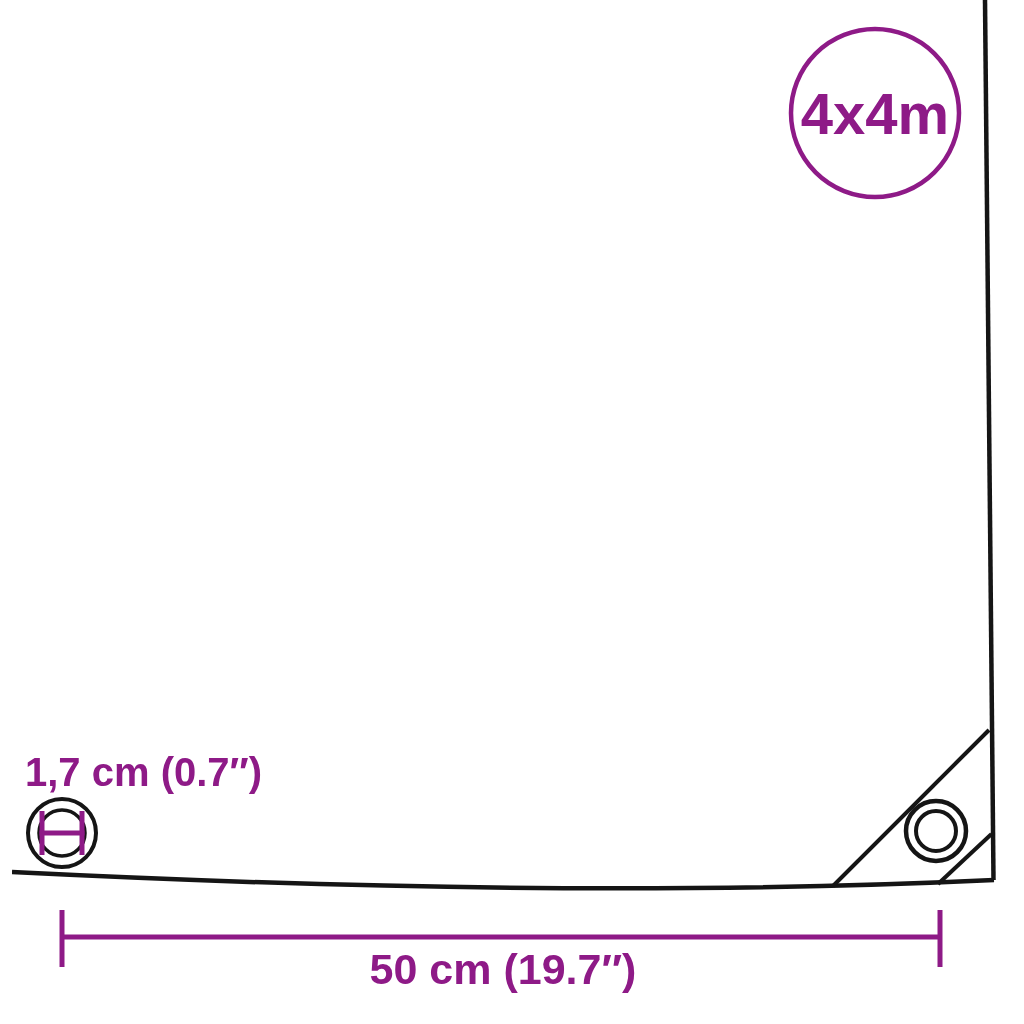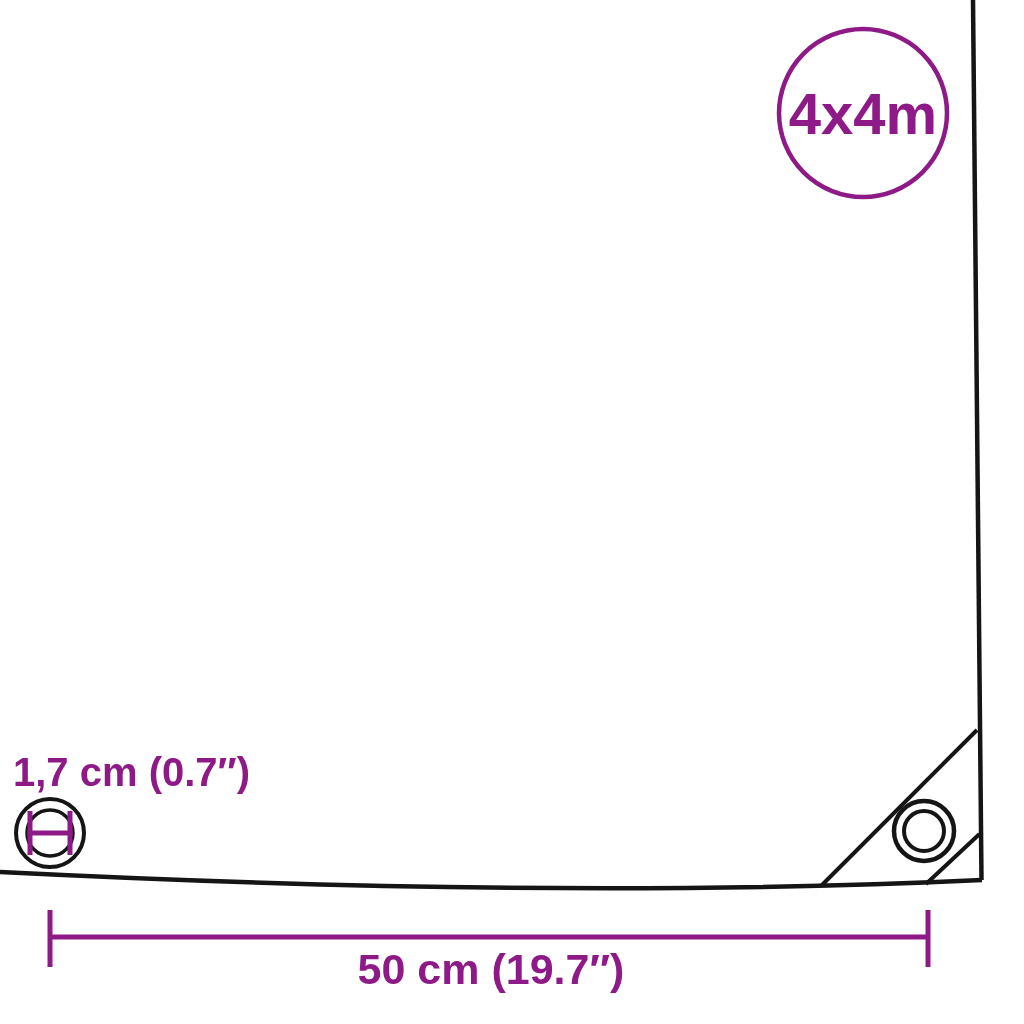--- a/index.html
+++ b/index.html
@@ -13,20 +13,21 @@
     padding: 0;
     width: 1024px;
     height: 1024px;
     background: var(--bg);
     overflow: hidden;
   }
   .stage {
     position: relative;
     width: 988px;
     height: 1024px;
+    margin-left: 12px;
   }
   svg { display: block; }
   .ink-stroke   { stroke: var(--ink); fill: none; }
   .accent-stroke{ stroke: var(--accent); fill: none; }
   .accent-fill  { fill: var(--accent); }
   text {
     font-family: "Liberation Sans", "DejaVu Sans", sans-serif;
     font-weight: 700;
   }
   .badge-text   { font-size: 58px; }

